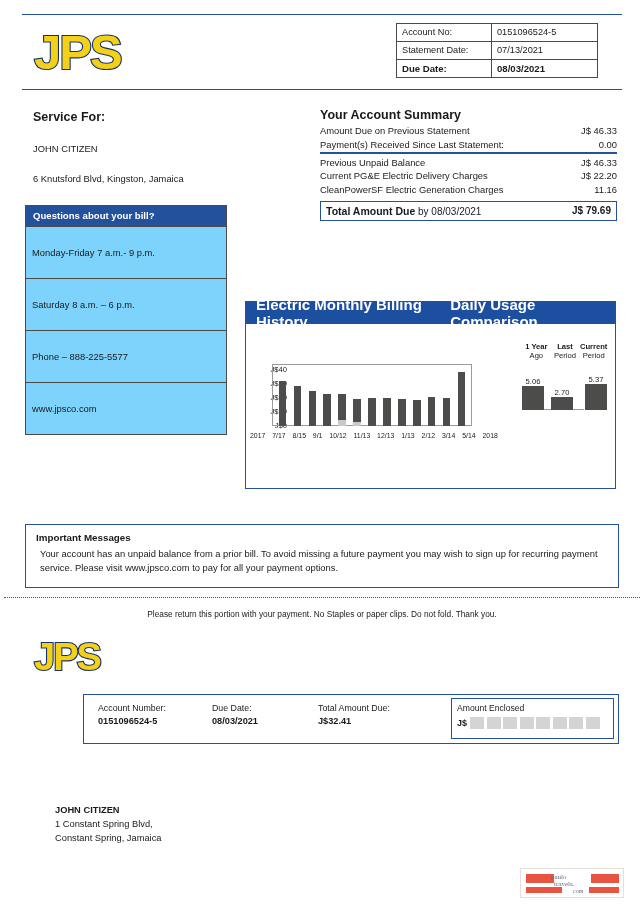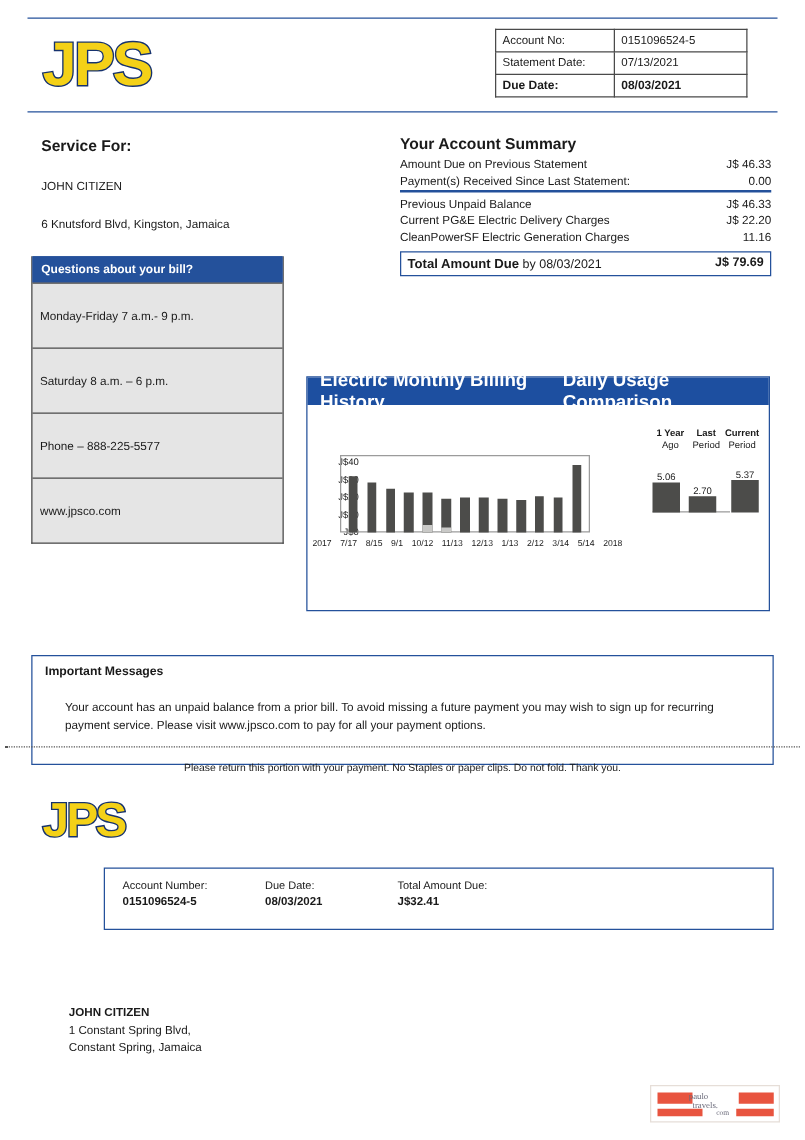--- a/index.html
+++ b/index.html
@@ -25,21 +25,21 @@
   table.acct td.k{width:84px;}
   table.acct tr.due td{font-weight:bold;font-size:9.6px;}
 
   
   .svc-title{position:absolute;left:33px;top:110px;font-size:12.5px;font-weight:bold;}
   .svc-name{position:absolute;left:33px;top:143px;font-size:9.4px;}
   .svc-addr{position:absolute;left:33px;top:157px;font-size:9.4px;margin-top:16px;}
 
   
   .qbox{position:absolute;left:25px;top:205px;width:200px;border:1px solid #4a4a4a;
-        border-top:none;background:#e5e5e5;}
+        border-top:none;background:#7dd3fc;}
   .qbox .qhead{background:#24519b;color:#fff;font-weight:bold;font-size:9.6px;
         padding:4px 6px;border:1px solid #24519b;}
   .qbox .qrow{font-size:9.4px;padding:20px 6px;border-top:1px solid #4a4a4a;}
   .qbox .qrow:first-of-type{border-top:none;}
 
   
   .sum-title{position:absolute;left:320px;top:108px;font-size:12.5px;font-weight:bold;}
   .sumwrap{position:absolute;left:320px;top:124px;width:297px;}
   .sumrow{display:flex;justify-content:space-between;font-size:9.4px;line-height:13.6px;}
   .sumrow .amt{text-align:right;white-space:pre;}
@@ -76,21 +76,21 @@
   .cmp-plot{position:relative;height:48px;}
   .cmp-col{position:absolute;bottom:0;width:22px;}
   .cmp-col .v{font-size:7.6px;text-align:center;line-height:9px;}
   .cmp-col .b{background:#4c4c4a;width:100%;}
   .cmp-base{position:absolute;left:0;bottom:0;width:62px;height:1px;background:#9b9b9b;}
 
   
   .imsg{position:absolute;left:25px;top:524px;width:594px;border:1px solid #24519b;
       box-sizing:border-box;padding:7px 10px 9px 10px;}
   .imsg h4{margin:0 0 3px 0;font-size:9.8px;font-weight:bold;}
-  .imsg p{margin:16px;font-size:9.4px;line-height:13.6px;}
+  .imsg p{margin:4px;font-size:9.4px;line-height:13.6px;}
 
   
   .tear{position:absolute;left:4px;top:597px;width:636px;border-top:1.4px dotted #555;}
   .return-note{position:absolute;left:0;top:609px;width:644px;text-align:center;font-size:8.3px;}
 
   
   .stub{position:absolute;left:83px;top:694px;width:536px;height:50px;
       border:1.6px solid #24519b;box-sizing:border-box;}
   .stub-f{position:absolute;top:8px;}
   .stub-f .k{font-size:8.8px;}
@@ -280,20 +280,34 @@
       <div class="v">0151096524-5</div>
     </div>
     <div class="stub-f" style="left:128px;">
       <div class="k">Due Date:</div>
       <div class="v">08/03/2021</div>
     </div>
     <div class="stub-f" style="left:234px;">
       <div class="k">Total Amount Due:</div>
       <div class="v">J$32.41</div>
     </div>
+    <div class="enc">
+      <div class="t">Amount Enclosed</div>
+      <div class="row">
+        <b>J$</b>
+      <div class="cell"></div>
+          <div class="cell"></div>
+          <div class="cell"></div>
+          <div class="cell"></div>
+          <div class="cell"></div>
+          <div class="cell"></div>
+          <div class="cell"></div>
+          <div class="cell"></div>
+        </div>
+    </div>
   </div>
 
   <div class="bname">JOHN CITIZEN</div>
   <div class="baddr1">1 Constant Spring Blvd,</div>
   <div class="baddr2">Constant Spring, Jamaica</div>
 
   <div class="wm">
     <div class="r" style="left:5px;top:5px;width:28px;height:9px;"></div>
     <div class="r" style="left:70px;top:5px;width:28px;height:9px;"></div>
     <div class="r" style="left:5px;top:18px;width:36px;height:6px;"></div>

